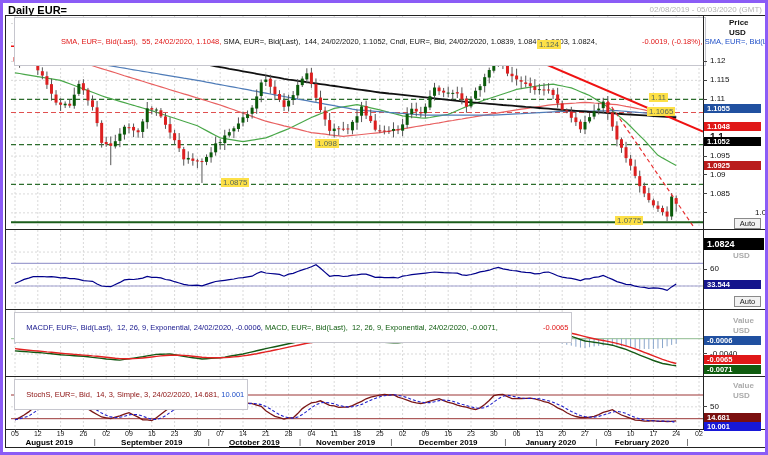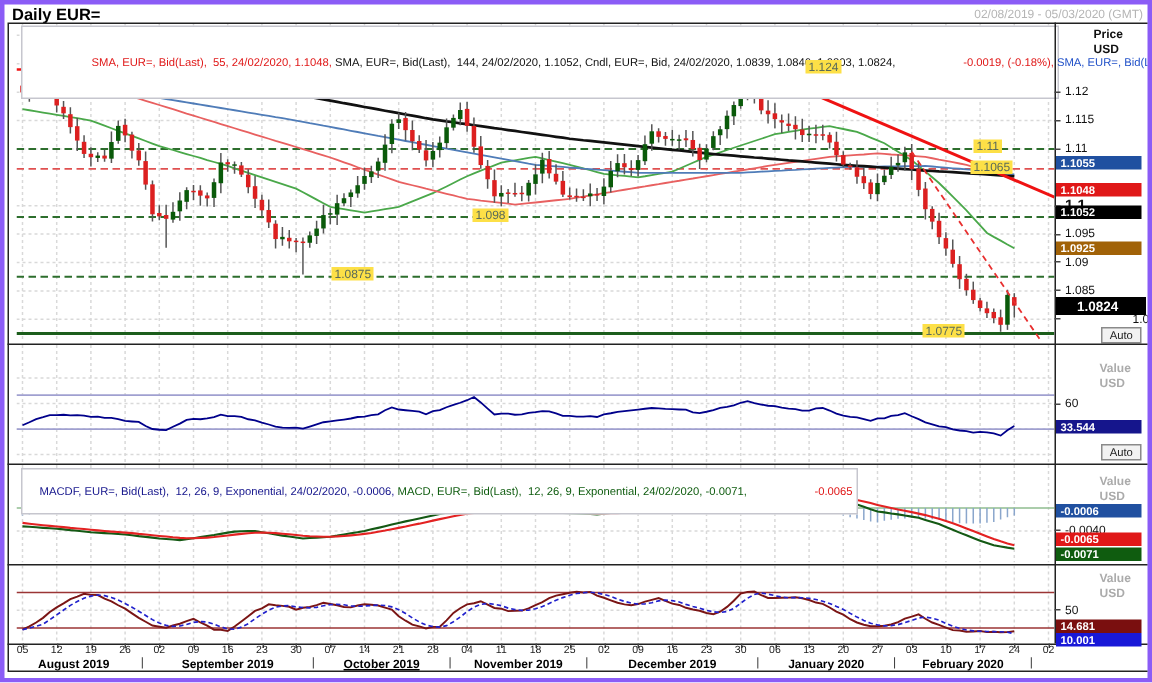--- a/index.html
+++ b/index.html
@@ -12,21 +12,21 @@
   .hdiv{left:2px;width:763px;height:1px;background:#222;}
   #vdiv{left:700px;top:12px;width:1px;height:414px;background:#222;}
   .panel-svg{position:absolute;}
   .legend-box{position:absolute;background:#fff;border:1px solid #c6c6ce;padding:1px 3px;font-size:7.5px;line-height:9px;white-space:pre;}
   .legend-box span{white-space:pre;}
   .red{color:#e01818;margin-left:43px;} .blue{color:#2050c8;} .green{color:#1e8c1e;} .blk{color:#111;}
   .navy{color:#15158c;} .dgreen{color:#0f5c0f;} .dred{color:#8b0f0f;}
   .tick-label{font-size:8px;color:#111;}
   .tick-dash{width:4px;height:1px;background:#444;left:700px;}
   .badge{left:701px;width:57px;height:9px;font-size:7.5px;font-weight:bold;color:#fff;line-height:9px;padding-left:3px;box-sizing:border-box;}
-  .badge-big{left:701px;width:60px;height:12px;font-size:9px;font-weight:bold;color:#fff;line-height:12px;padding-left:14px;box-sizing:border-box;}
+  .badge-big{left:701px;width:60px;height:12px;font-size:9px;font-weight:bold;color:#fff;line-height:12px;padding-left:3px;box-sizing:border-box;margin-top:40px;}
   .axis-title{left:726px;font-size:8px;font-weight:bold;color:#111;line-height:10px;}
   .axis-title-gray{left:730px;font-size:8px;font-weight:bold;color:#ababab;line-height:10px;}
   .auto-btn{left:731px;width:27px;height:11px;border:1px solid #8a8a8a;background:#f2f2f2;font-size:7.5px;
             line-height:10px;text-align:center;color:#222;box-sizing:border-box;cursor:pointer;}
   .lvl-label{font-size:8px;color:#5a6a5a;background:#fde047;padding:0 2px;line-height:9px;height:9px;text-align:right;}
   .day-label{top:427px;font-size:7px;color:#222;transform:translateX(-50%);}
   .month-label{top:435px;font-size:8px;font-weight:bold;color:#000;transform:translateX(-50%);}
   .month-sep{top:434px;font-size:8px;color:#333;transform:translateX(-50%);}
   .x-tickmark{top:426px;width:1px;height:3px;background:#444;}
 </style>
@@ -647,20 +647,23 @@
       <polyline points="4.0,42.8 8.6,40.6 13.1,38.0 17.7,34.9 22.2,31.0 26.8,27.9 31.4,25.2 35.9,22.4 40.5,20.7 45.0,18.9 49.6,19.6 54.2,19.7 58.7,22.1 63.3,23.9 67.8,26.5 72.4,28.8 77.0,31.9 81.5,34.9 86.1,37.5 90.6,40.0 95.2,40.8 99.8,41.5 104.3,40.0 108.9,38.8 113.4,37.1 118.0,35.6 122.6,38.0 127.1,40.1 131.7,42.8 136.2,42.8 140.8,43.6 145.4,40.7 149.9,37.3 154.5,33.8 159.0,30.3 163.6,28.6 168.2,25.9 172.7,26.5 177.3,26.9 181.8,27.5 186.4,29.4 191.0,28.2 195.5,27.7 200.1,26.4 204.6,24.9 209.2,25.7 213.8,26.5 218.3,27.7 222.9,27.9 227.4,26.7 232.0,25.9 236.6,26.2 241.1,26.7 245.7,28.1 250.2,29.4 254.8,33.8 259.4,36.8 263.9,39.4 268.5,40.6 273.0,42.0 277.6,40.9 282.2,40.8 286.7,36.6 291.3,31.6 295.8,28.5 300.4,25.9 305.0,25.2 309.5,23.8 314.1,26.1 318.6,28.3 323.2,28.8 327.8,30.4 332.3,30.2 336.9,30.1 341.4,28.6 346.0,26.4 350.6,24.4 355.1,21.8 359.7,20.1 364.2,19.2 368.8,18.2 373.4,17.5 377.9,18.0 382.5,17.6 387.0,20.1 391.6,21.5 396.2,23.2 400.7,24.8 405.3,25.9 409.8,26.5 414.4,25.7 419.0,24.1 423.5,22.9 428.1,21.7 432.6,23.6 437.2,25.4 441.8,26.3 446.3,28.2 450.9,29.3 455.4,30.2 460.0,31.7 464.6,32.5 469.1,30.8 473.7,27.6 478.2,23.5 482.8,18.7 487.4,17.6 491.9,17.4 496.5,19.7 501.0,21.6 505.6,21.6 510.2,21.5 514.7,21.4 519.3,21.2 523.8,21.8 528.4,23.0 533.0,24.7 537.5,25.6 542.1,28.0 546.6,30.8 551.2,32.8 555.8,35.8 560.3,38.0 564.9,39.5 569.4,40.5 574.0,40.5 578.6,40.2 583.1,39.3 587.7,37.7 592.2,35.4 596.8,34.1 601.4,32.6 605.9,35.5 610.5,38.0 615.0,39.6 619.6,41.4 624.2,43.1 628.7,43.3 633.3,44.1 637.8,44.0 642.4,43.7 647.0,44.4 651.5,44.2 656.1,44.5 660.6,44.4 665.2,43.8" fill="none" stroke="#7a1515" stroke-width="1.3"></polyline>
       <polyline points="4.0,42.8 8.6,41.7 13.1,40.5 17.7,39.1 22.2,36.1 26.8,32.9 31.4,29.7 35.9,26.6 40.5,24.0 45.0,21.8 49.6,20.4 54.2,19.7 58.7,20.1 63.3,21.3 67.8,23.0 72.4,25.3 77.0,27.8 81.5,30.5 86.1,33.3 90.6,36.1 95.2,38.3 99.8,39.9 104.3,40.6 108.9,40.3 113.4,39.3 118.0,37.9 122.6,37.4 127.1,37.7 131.7,39.1 136.2,40.9 140.8,42.3 145.4,42.5 149.9,41.1 154.5,38.8 159.0,35.5 163.6,32.5 168.2,29.7 172.7,27.8 177.3,27.0 181.8,26.7 186.4,27.6 191.0,28.0 195.5,28.2 200.1,27.9 204.6,26.8 209.2,26.1 213.8,25.9 218.3,26.2 222.9,27.0 227.4,27.2 232.0,27.0 236.6,26.7 241.1,26.4 245.7,26.7 250.2,27.6 254.8,29.5 259.4,32.0 263.9,34.9 268.5,37.6 273.0,39.7 277.6,40.7 282.2,41.1 286.7,40.1 291.3,37.5 295.8,34.4 300.4,30.7 305.0,27.8 309.5,25.9 314.1,25.3 318.6,25.9 323.2,26.8 327.8,28.4 332.3,29.4 336.9,29.9 341.4,29.8 346.0,28.8 350.6,27.4 355.1,25.3 359.7,23.2 364.2,21.4 368.8,19.8 373.4,18.7 377.9,18.2 382.5,17.8 387.0,18.3 391.6,19.3 396.2,20.6 400.7,22.4 405.3,23.9 409.8,25.1 414.4,25.7 419.0,25.6 423.5,24.8 428.1,23.6 432.6,23.1 437.2,23.4 441.8,24.3 446.3,25.9 450.9,27.3 455.4,28.5 460.0,29.9 464.6,30.9 469.1,31.3 473.7,30.7 478.2,28.6 482.8,25.1 487.4,21.8 491.9,19.3 496.5,18.3 501.0,19.1 505.6,20.1 510.2,21.1 514.7,21.5 519.3,21.4 523.8,21.5 528.4,21.8 533.0,22.7 537.5,23.8 542.1,25.3 546.6,27.3 551.2,29.3 555.8,31.9 560.3,34.4 564.9,36.6 569.4,38.5 574.0,39.6 578.6,40.2 583.1,40.1 587.7,39.4 592.2,38.1 596.8,36.6 601.4,35.0 605.9,34.4 610.5,35.1 615.0,36.4 619.6,38.6 624.2,40.5 628.7,41.9 633.3,43.0 637.8,43.6 642.4,43.8 647.0,44.0 651.5,44.1 656.1,44.2 660.6,44.4 665.2,45.6" fill="none" stroke="#2020cc" stroke-width="1.1" stroke-dasharray="3,2"></polyline>
     </svg>
 
   <div class="legend-box" style="left:11px;top:14px;width:684px;">
     <div><span class="red">SMA, EUR=, Bid(Last),  55, 24/02/2020, 1.1048,</span> <span class="blk">SMA, EUR=, Bid(Last),  144, 24/02/2020, 1.1052, Cndl, EUR=, Bid, 24/02/2020, 1.0839, 1.0846, 1.0803, 1.0824,</span> <span class="red">-0.0019, (-0.18%),</span> <span class="blue">SMA, EUR=, Bid(Last),  89, 24/02/2020, 1.1055,</span></div>
   </div>
   <div class="legend-box" style="left:11px;top:309px;">
     <span class="navy">MACDF, EUR=, Bid(Last),  12, 26, 9, Exponential, 24/02/2020, -0.0006,</span> <span class="dgreen">MACD, EUR=, Bid(Last),  12, 26, 9, Exponential, 24/02/2020, -0.0071,</span> <span class="red">-0.0065</span>
   </div>
+  <div class="legend-box" style="left:11px;top:376px;">
+    <span class="dred">StochS, EUR=, Bid,  14, 3, Simple, 3, 24/02/2020, 14.681,</span> <span class="blue">10.001</span>
+  </div>
 
   <div class="abs axis-title" style="top:15px;">
     <div>Price</div>
     <div>USD</div>
   </div>
   <div class="abs axis-title-gray" style="top:238px;">
     <div>Value</div>
     <div>USD</div>
   </div>
   <div class="abs axis-title-gray" style="top:313px;">
@@ -705,21 +708,21 @@
     <span class="abs tick-label" style="left: 707px; top: 204.856px; margin-left: 45px;">1.08</span>
     <div class="abs tick-dash" style="top: 265.54px;"></div>
     <span class="abs tick-label" style="left: 707px; top: 261.04px;">60</span>
     <div class="abs tick-dash" style="top: 350.492px;"></div>
     <span class="abs tick-label" style="left: 707px; top: 345.992px;">-0.0040</span>
     <div class="abs tick-dash" style="top: 403.35px;"></div>
     <span class="abs tick-label" style="left: 707px; top: 398.85px;">50</span>
     <div class="abs badge" style="background: rgb(32, 80, 160); top: 100.683px;">1.1055</div>
     <div class="abs badge" style="background: rgb(0, 0, 0); top: 110.083px; margin-top: 24px;">1.1052</div>
     <div class="abs badge" style="background: rgb(224, 24, 24); top: 119.483px;">1.1048</div>
-    <div class="abs badge" style="background: #a16207; top: 158.035px;">1.0925</div>
+    <div class="abs badge" style="background: #b91c1c; top: 158.035px;">1.0925</div>
     <div class="abs badge-big" style="background: rgb(0, 0, 0); top: 194.771px;">1.0824</div>
     <div class="abs badge" style="background: rgb(21, 21, 140); top: 276.514px;">33.544</div>
     <div class="abs badge" style="background: rgb(32, 80, 160); top: 333.494px;">-0.0006</div>
     <div class="abs badge" style="background: rgb(224, 24, 24); top: 352.496px;">-0.0065</div>
     <div class="abs badge" style="background: rgb(15, 92, 15); top: 361.896px;">-0.0071</div>
     <div class="abs badge" style="background: rgb(122, 15, 15); top: 409.525px;">14.681</div>
     <div class="abs badge" style="background: rgb(24, 24, 216); top: 418.925px;">10.001</div>
     <div class="abs x-tickmark" style="left: 12px;"></div>
     <span class="abs day-label" style="left: 12px;">05</span>
     <div class="abs x-tickmark" style="left: 34.8px;"></div>

